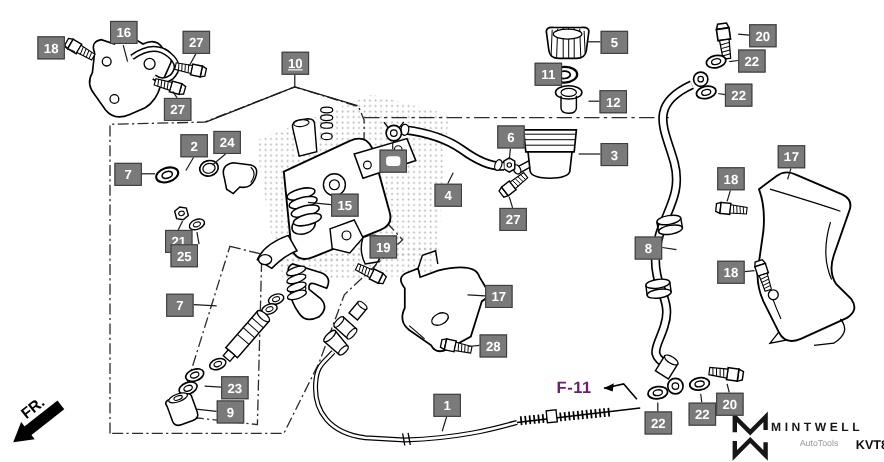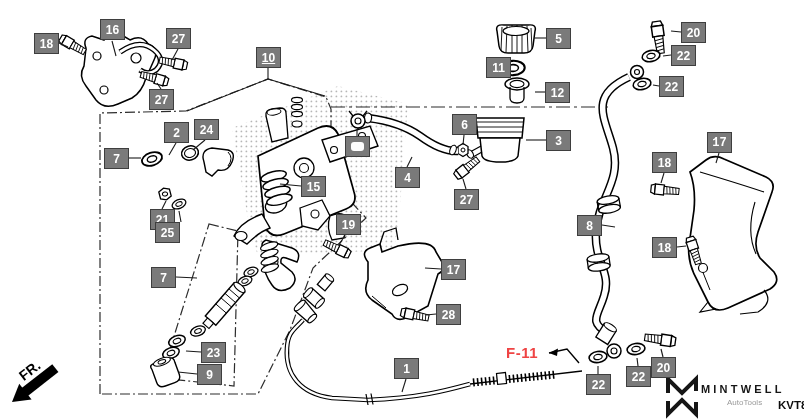--- a/index.html
+++ b/index.html
@@ -5,21 +5,21 @@
   html,body{margin:0;padding:0;background:#e8e8e8;}
   #stage{position:relative;width:804px;height:420px;background:#ffffff;overflow:hidden;
          font-family:"Liberation Sans",sans-serif;}
   #art{position:absolute;left:0;top:0;}
   .co{position:absolute;width:25px;height:21px;background:#7a7a7a;border:1px solid #3e3e3e;
       color:#fff;font:bold 12px/20px "Liberation Sans",sans-serif;text-align:center;
       box-sizing:border-box;z-index:5;}
   .co .blob{display:inline-block;width:13px;height:9px;background:#fdfdfd;border-radius:3px;
       vertical-align:middle;margin-bottom:3px;}
   .txt{position:absolute;white-space:nowrap;z-index:6;}
-  #f11{left:506px;top:344px;font:bold 15px "Liberation Sans",sans-serif;color:#ef4444;letter-spacing:.5px;}
+  #f11{left:506px;top:344px;font:bold 15px "Liberation Sans",sans-serif;color:#701a75;letter-spacing:.5px;}
   #brand{left:701px;top:383px;font:bold 11px "Liberation Sans",sans-serif;color:#161616;letter-spacing:3.2px;}
   #brandsub{left:727px;top:398px;font:8px "Liberation Sans",sans-serif;color:#9a9a9a;}
   #figcode{left:735px;top:399px;font:bold 11.5px "Liberation Sans",sans-serif;color:#0d0d0d;padding-left:43px;}
 </style>
 </head>
 <body>
 
 <div id="stage">
 
 <svg id="art" width="804" height="420" viewBox="0 0 804 420">

